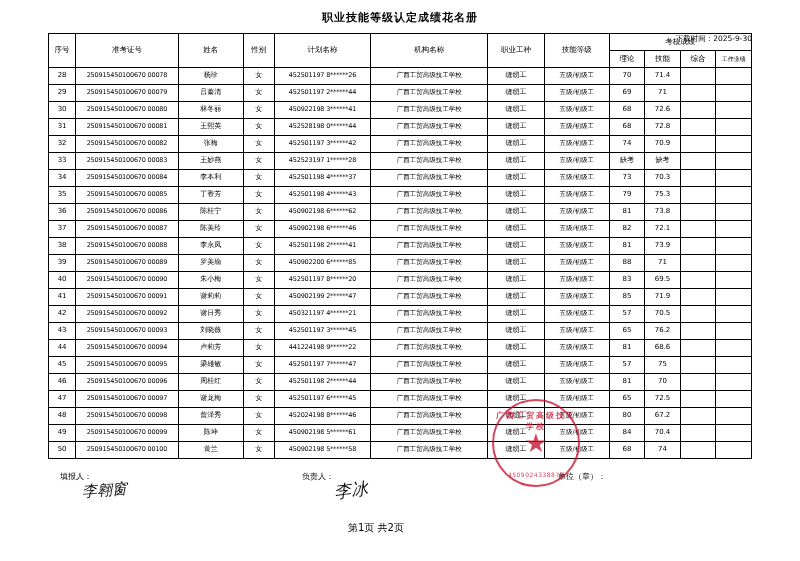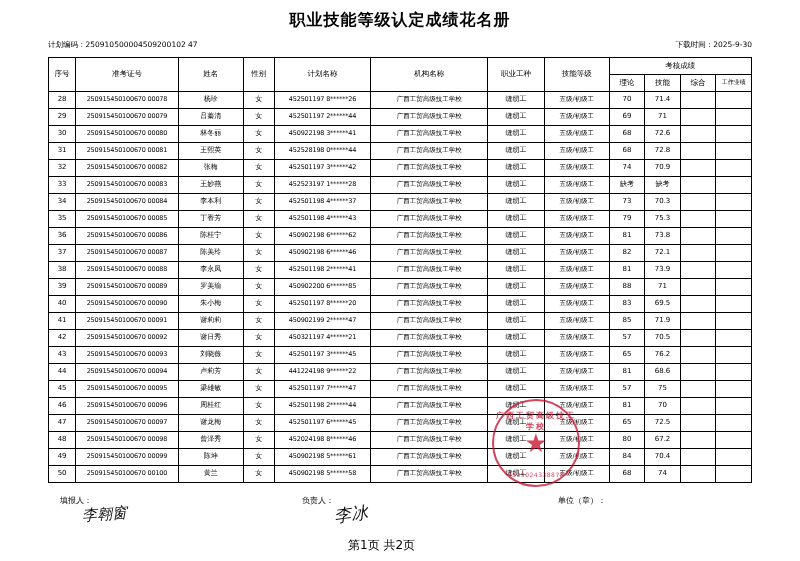--- a/index.html
+++ b/index.html
@@ -16,21 +16,21 @@
     overflow: hidden;
   }
   .page {
     position: relative;
     width: 800px;
     height: 561px;
     padding: 0;
   }
   .doc-title {
     text-align: center;
-    font-size: 16px;
+    font-size: 11px;
     font-weight: bold;
     letter-spacing: 1px;
     margin-top: 10px;
     margin-bottom: 8px;
   }
   .meta {
     margin: 0 48px;
     font-size: 7.5px;
     line-height: 1.55;
     position: relative;
@@ -127,22 +127,22 @@
   .sig-b {
     position: absolute;
     left: 286px;
     top: 8px;
     font-size: 17px;
     transform: rotate(-7deg);
   }
   .page-num {
     position: absolute;
     left: 300px;
-    top: 42px;
-    font-size: 12px;
+    top: 50px;
+    font-size: 10px;
   }
   
   .seal {
     position: absolute;
     left: 492px;
     top: 389px;
     width: 84px;
     height: 84px;
     border: 2.2px solid #c8102e;
     border-radius: 50%;
@@ -179,24 +179,20 @@
   }
 </style>
 </head>
 <body>
 
 <div class="page">
 
   <div class="doc-title">职业技能等级认定成绩花名册</div>
 
   <div class="meta">
-    <div class="meta-row meta-line3">
-      <span class="meta-label">计划编码：</span>
-      <span class="meta-value plain">250910500004509200102 47</span>
-    </div>
     <div class="meta-right">
       <span>下载时间：</span><span>2025-9-30</span>
     </div>
   </div>
 
   <table class="grades">
     <colgroup>
       <col class="col-seq">
         <col class="col-exam">
         <col class="col-name">

